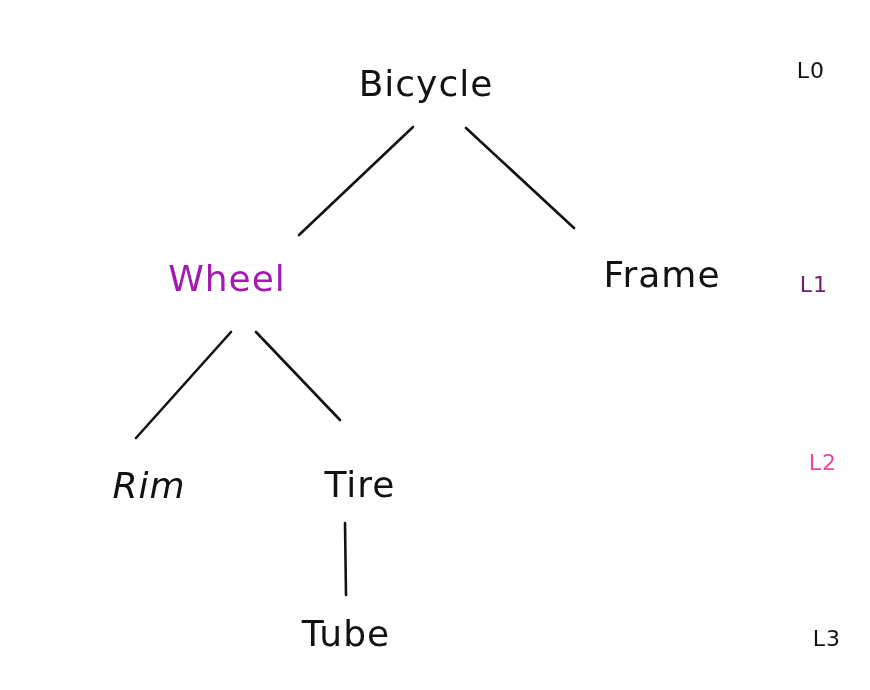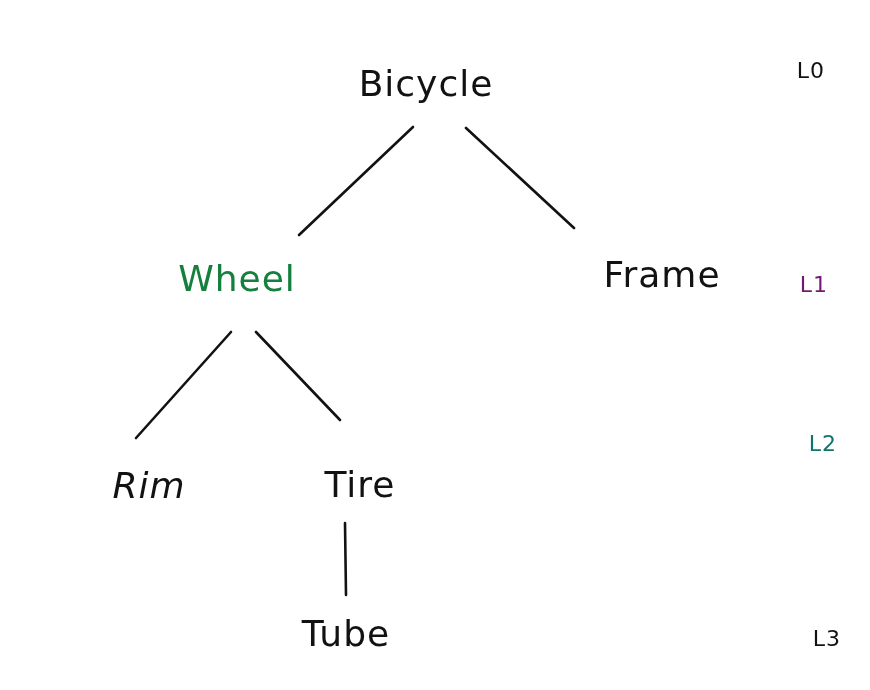--- a/index.html
+++ b/index.html
@@ -55,25 +55,25 @@
 <div class="canvas">
   <svg class="edges-svg" id="edges-svg" viewBox="0 0 870 690" xmlns="http://www.w3.org/2000/svg">
       <line x1="390" y1="127" x2="276" y2="235" stroke="#121212"></line>
       <line x1="443" y1="128" x2="551" y2="228" stroke="#121212"></line>
       <line x1="208" y1="332" x2="113" y2="438" stroke="#121212"></line>
       <line x1="233" y1="332" x2="317" y2="420" stroke="#121212"></line>
       <line x1="322" y1="523" x2="323" y2="595" stroke="#121212"></line>
     </svg>
   <div id="nodes-layer">
       <div class="node-label" style="left: 403px; top: 84px; color: rgb(18, 18, 18);">Bicycle</div>
-      <div class="node-label" style="left: 214px; top: 279px; color: #15803d;">Wheel</div>
+      <div class="node-label" style="left: 204px; top: 279px; color: #a21caf;">Wheel</div>
       <div class="node-label" style="left: 639px; top: 275px; color: rgb(18, 18, 18); text-align: right;">Frame</div>
       <div class="node-label" style="left: 126px; top: 486px; color: rgb(18, 18, 18); font-style: italic;">Rim</div>
       <div class="node-label" style="left: 337px; top: 485px; color: rgb(18, 18, 18);">Tire</div>
       <div class="node-label" style="left: 323px; top: 634px; color: rgb(18, 18, 18);">Tube</div>
     </div>
   <div id="levels-layer">
       <div class="level-label" style="left: 788px; top: 71px; color: rgb(18, 18, 18);">L0</div>
       <div class="level-label" style="left: 791px; top: 285px; color: #701a75;">L1</div>
-      <div class="level-label" style="left: 800px; top: 444px; color: #0f766e;">L2</div>
+      <div class="level-label" style="left: 800px; top: 463px; color: #ec4899;">L2</div>
       <div class="level-label" style="left: 804px; top: 639px; color: rgb(18, 18, 18);">L3</div>
     </div>
 </div>
 
 </body></html>

